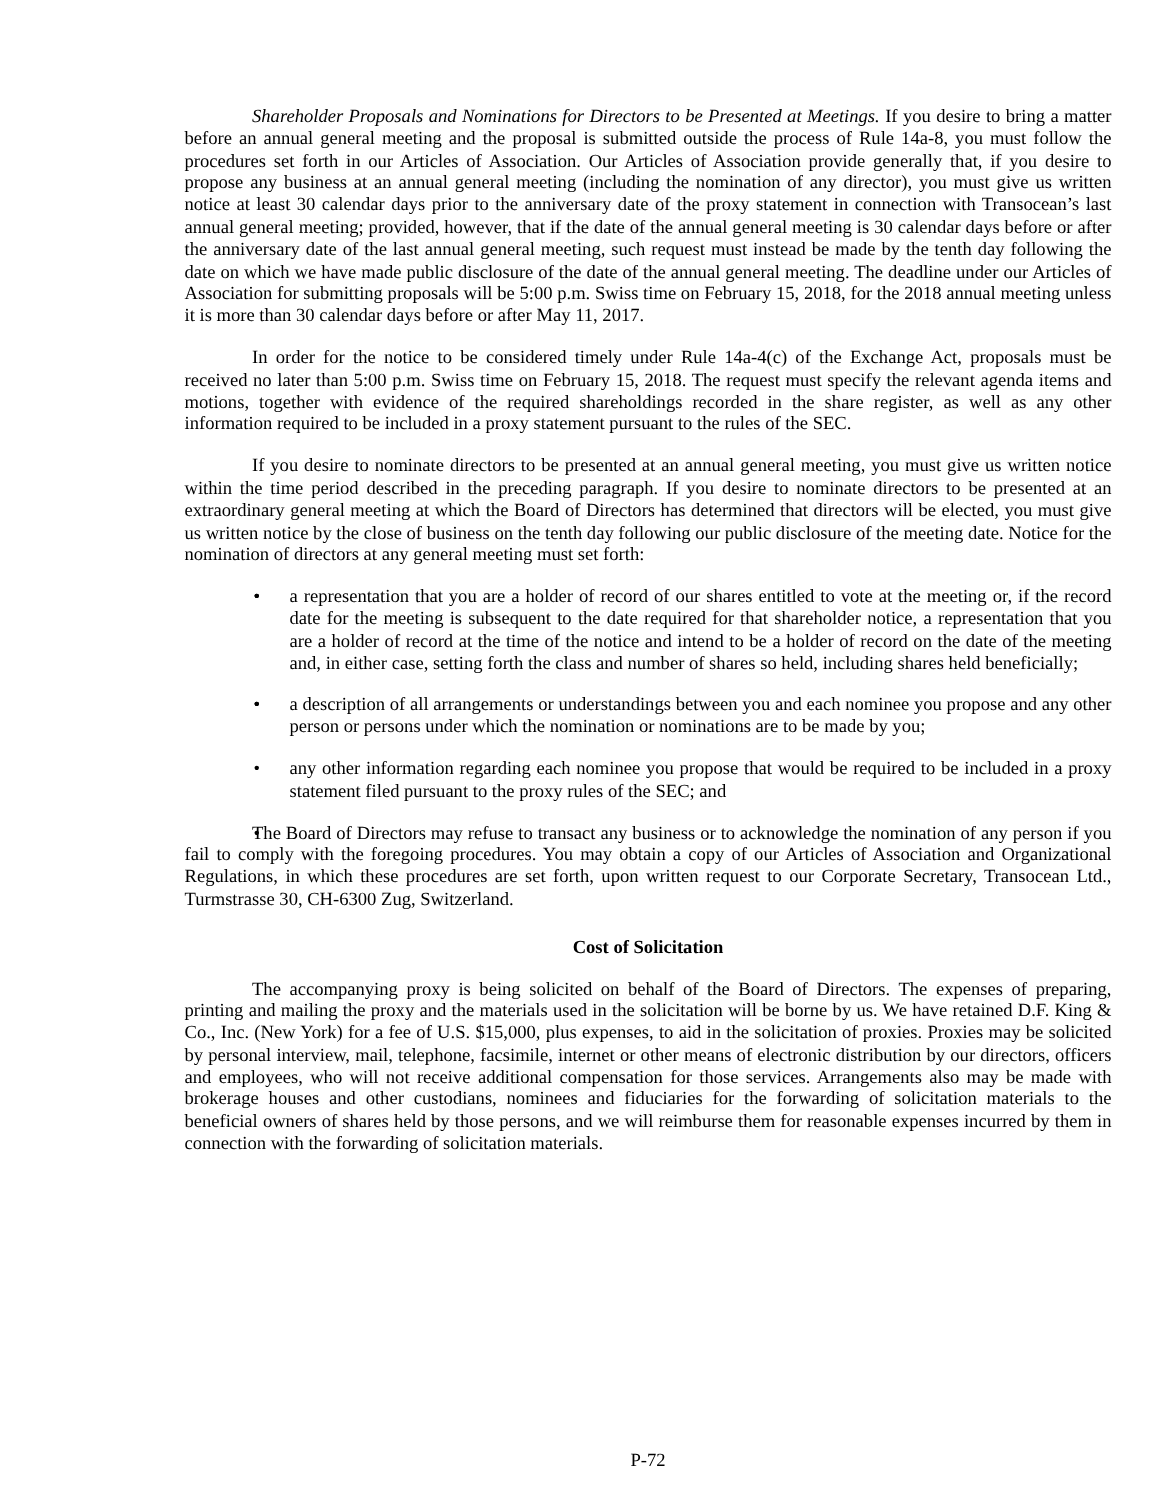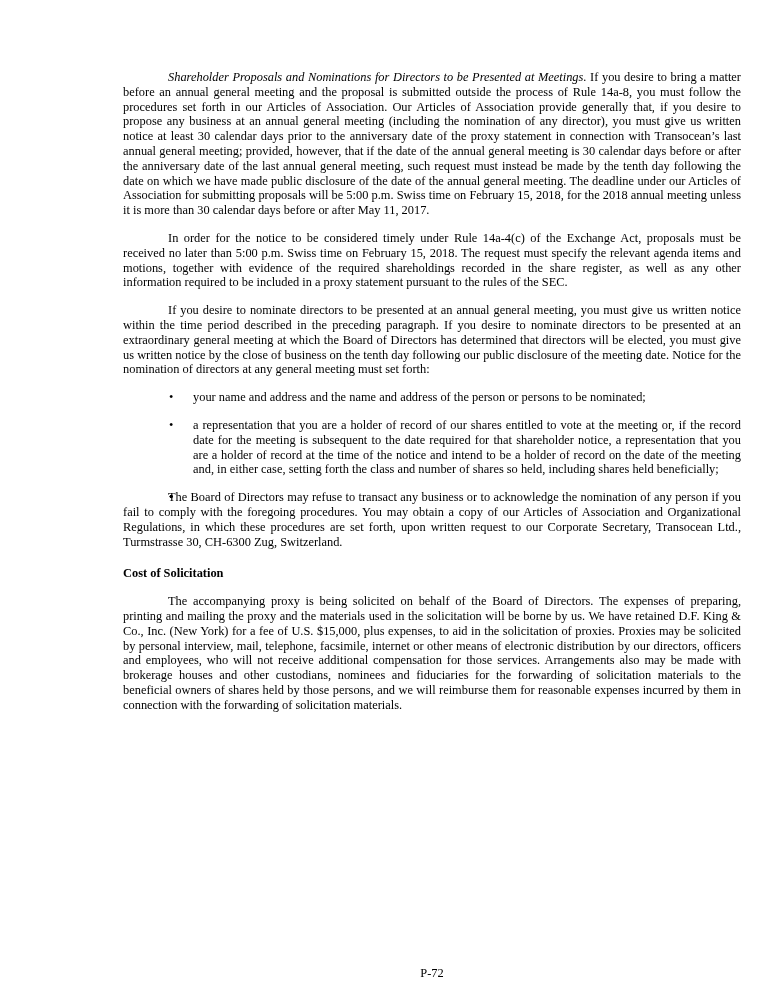--- a/index.html
+++ b/index.html
@@ -25,21 +25,21 @@
     text-align: justify;
     text-indent: 45px;
   }
   .italic {
     font-style: italic;
   }
   .heading {
     margin: 17px 0 13px 0;
     font-size: 12.4px;
     font-weight: bold;
-    text-align: left;
+    text-align: center;
   }
   ul.bullets {
     list-style: none;
     margin: 0 0 13px 0;
     padding: 0;
   }
   ul.bullets li {
     position: relative;
     margin: 0 0 13px 0;
     padding-left: 70px;
@@ -64,25 +64,25 @@
 
 <div class="page">
 
   <p class="para"><span class="italic">Shareholder Proposals and Nominations for Directors to be Presented at Meetings.</span><span> If you desire to bring a matter before an annual general meeting and the proposal is submitted outside the process of Rule 14a-8, you must follow the procedures set forth in our Articles of Association. Our Articles of Association provide generally that, if you desire to propose any business at an annual general meeting (including the nomination of any director), you must give us written notice at least 30 calendar days prior to the anniversary date of the proxy statement in connection with Transocean’s last annual general meeting; provided, however, that if the date of the annual general meeting is 30 calendar days before or after the anniversary date of the last annual general meeting, such request must instead be made by the tenth day following the date on which we have made public disclosure of the date of the annual general meeting. The deadline under our Articles of Association for submitting proposals will be 5:00 p.m. Swiss time on February 15, 2018, for the 2018 annual meeting unless it is more than 30 calendar days before or after May 11, 2017.</span></p>
 
   <p class="para">In order for the notice to be considered timely under Rule 14a-4(c) of the Exchange Act, proposals must be received no later than 5:00 p.m. Swiss time on February 15, 2018. The request must specify the relevant agenda items and motions, together with evidence of the required shareholdings recorded in the share register, as well as any other information required to be included in a proxy statement pursuant to the rules of the SEC.</p>
 
   <p class="para">If you desire to nominate directors to be presented at an annual general meeting, you must give us written notice within the time period described in the preceding paragraph. If you desire to nominate directors to be presented at an extraordinary general meeting at which the Board of Directors has determined that directors will be elected, you must give us written notice by the close of business on the tenth day following our public disclosure of the meeting date. Notice for the nomination of directors at any general meeting must set forth:</p>
 
   <ul class="bullets">
-    <li><span class="bullet">•</span><span class="li-text">your name and address and the name and address of the person or persons to be nominated;</span></li>
+    <li><span class="bullet">•</span></li>
     <li><span class="bullet">•</span><span class="li-text">a representation that you are a holder of record of our shares entitled to vote at the meeting or, if the record date for the meeting is subsequent to the date required for that shareholder notice, a representation that you are a holder of record at the time of the notice and intend to be a holder of record on the date of the meeting and, in either case, setting forth the class and number of shares so held, including shares held beneficially;</span></li>
     <li><span class="bullet">•</span></li>
-    <li><span class="bullet">•</span></li>
-    <li><span class="bullet">•</span></li>
+    <li><span class="bullet">•</span><span class="li-text">a description of all arrangements or understandings between you and each nominee you propose and any other person or persons under which the nomination or nominations are to be made by you;</span></li>
+    <li><span class="bullet">•</span><span class="li-text">any other information regarding each nominee you propose that would be required to be included in a proxy statement filed pursuant to the proxy rules of the SEC; and</span></li>
     <li><span class="bullet">•</span></li>
   </ul>
 
   <p class="para">The Board of Directors may refuse to transact any business or to acknowledge the nomination of any person if you fail to comply with the foregoing procedures. You may obtain a copy of our Articles of Association and Organizational Regulations, in which these procedures are set forth, upon written request to our Corporate Secretary, Transocean Ltd., Turmstrasse 30, CH-6300 Zug, Switzerland.</p>
 
   <h3 class="heading">Cost of Solicitation</h3>
 
   <p class="para">The accompanying proxy is being solicited on behalf of the Board of Directors. The expenses of preparing, printing and mailing the proxy and the materials used in the solicitation will be borne by us. We have retained D.F. King &amp; Co., Inc. (New York) for a fee of U.S. $15,000, plus expenses, to aid in the solicitation of proxies. Proxies may be solicited by personal interview, mail, telephone, facsimile, internet or other means of electronic distribution by our directors, officers and employees, who will not receive additional compensation for those services. Arrangements also may be made with brokerage houses and other custodians, nominees and fiduciaries for the forwarding of solicitation materials to the beneficial owners of shares held by those persons, and we will reimburse them for reasonable expenses incurred by them in connection with the forwarding of solicitation materials.</p>
 
   <div class="footer">P-72</div>

